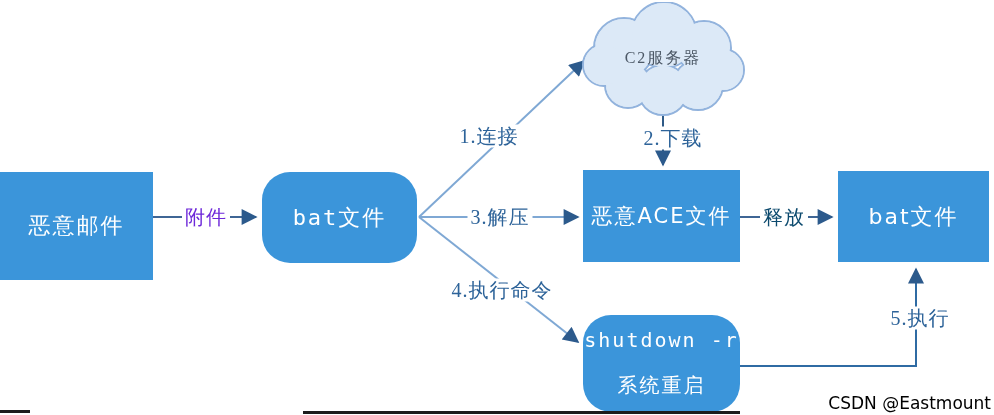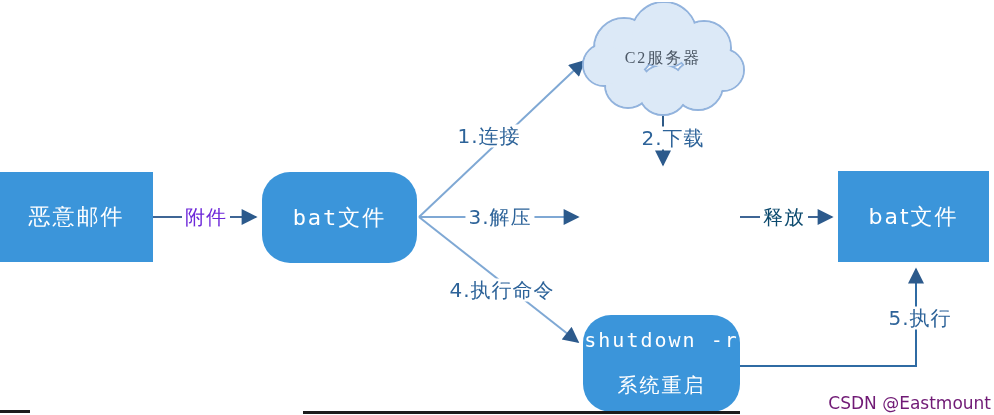--- a/index.html
+++ b/index.html
@@ -11,31 +11,31 @@
   .node{
     position:absolute;z-index:2;background:#3b95da;color:#ffffff;
     display:flex;flex-direction:column;align-items:center;justify-content:center;
     font-size:22px;letter-spacing:2px;text-align:center;
   }
   .node.mono{font-family:"DejaVu Sans Mono","Liberation Mono",monospace;border-radius:28px;}
   .node .line2{margin-top:20px;}
   .edge-label{
     position:absolute;z-index:3;background:#ffffff;color:#2d6399;
     font-size:20px;letter-spacing:1px;white-space:nowrap;
-    transform:translate(-50%,-50%);padding:0 3px;line-height:1.15;
+    transform:translate(-50%,-50%);padding:0 3px;line-height:1.15;font-family:Liberation Serif, serif;
   }
   .cloud-wrap{position:absolute;z-index:2;}
   .cloud-label{
     position:absolute;z-index:3;color:#4c5866;font-size:16px;letter-spacing:2px;
     transform:translate(-50%,-50%);white-space:nowrap;
     font-family:Liberation Serif, serif;
   }
   .bottom-line{position:absolute;height:3px;background:#1c1c1c;z-index:4;}
   .watermark{
-    position:absolute;z-index:5;color:#701a75;font-size:17px;
+    position:absolute;z-index:5;color:#000000;font-size:17px;
     right:3px;bottom:2px;white-space:nowrap;
   }
 </style>
 </head>
 <body>
 
 <div class="canvas">
 
   <svg class="connectors" width="994" height="415" viewBox="0 0 994 415">
     <defs>
@@ -78,28 +78,31 @@
         <circle cx="145" cy="68" r="20"></circle>
         <circle cx="120" cy="83" r="24"></circle>
         <circle cx="85" cy="88" r="24"></circle>
         <circle cx="50" cy="83" r="22"></circle>
         <circle cx="26" cy="63" r="20"></circle>
       </g>
     </svg>
   </div>
   <div class="cloud-label" style="left:663px;top:58px;">C2服务器</div>
 
-  <div class="node" style="left:0px;top:172px;width:153px;height:90px;text-align:center;">
+  <div class="node" style="left:0px;top:172px;width:153px;height:108px;text-align:center;">
     <span>恶意邮件</span>
   </div>
 
   <div class="node mono" style="left:262px;top:172px;width:155px;height:91px;">
     <span>bat文件</span>
   </div>
 
+  <div class="node" style="left:583px;top:170px;width:157px;height:92px;font-size:21px;">
+    <span>恶意ACE文件</span>
+  </div>
 
   <div class="node" style="left:838px;top:171px;width:151px;height:91px;">
     <span>bat文件</span>
   </div>
 
   <div class="node mono" style="left:583px;top:315px;width:157px;height:97px;font-size:20px;">
     <span>shutdown -r</span>
     <span class="line2">系统重启</span>
   </div>
 

